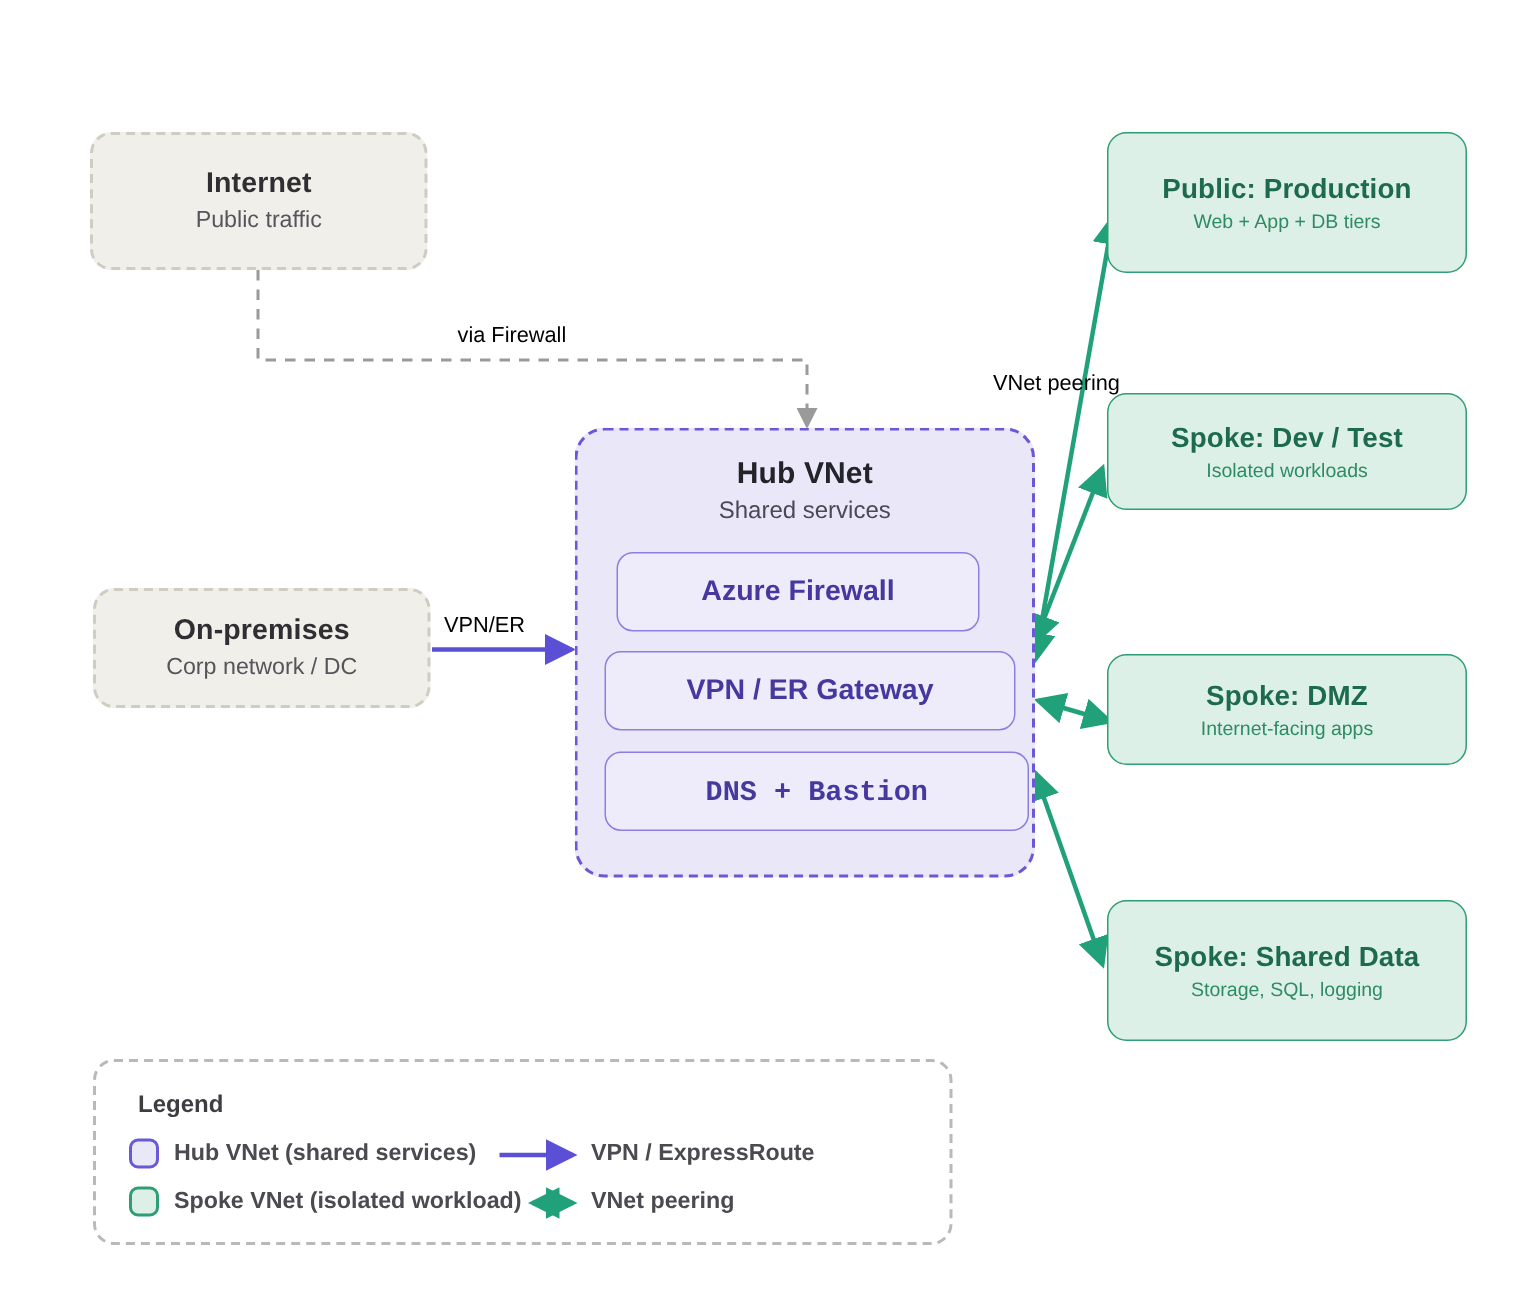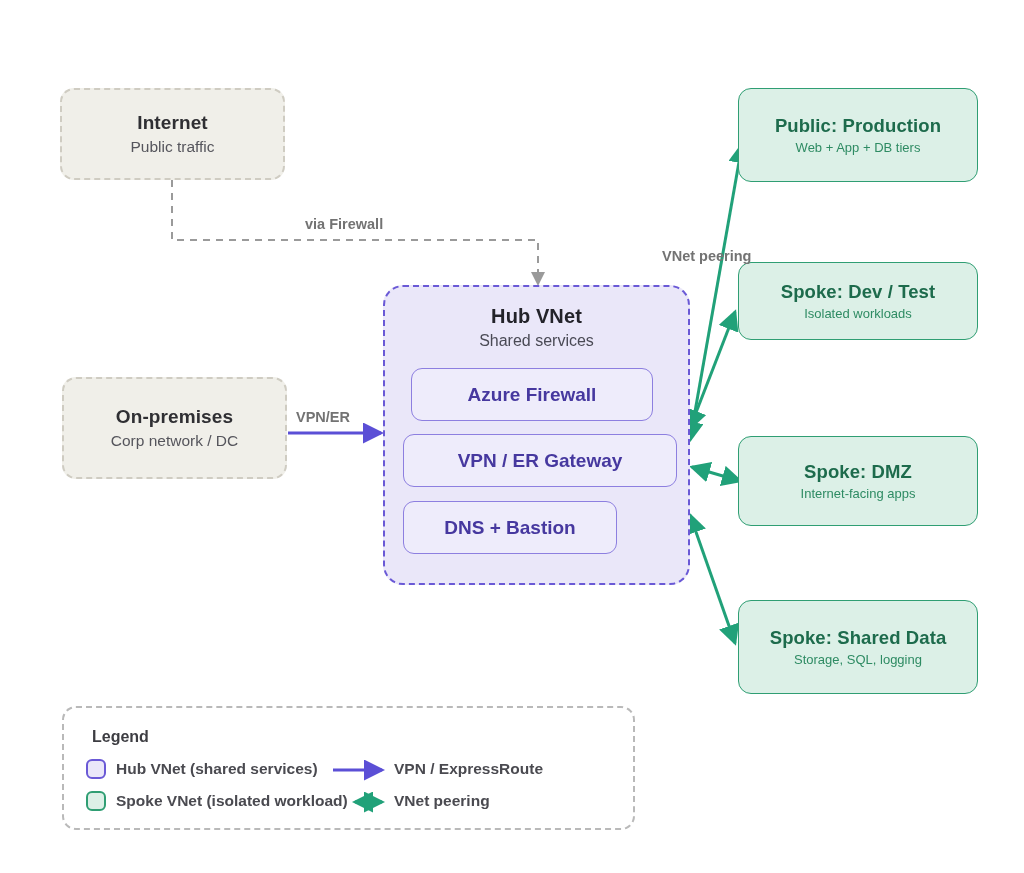--- a/index.html
+++ b/index.html
@@ -58,22 +58,22 @@
     background:#dcf0e7;
     border:1.5px solid #2f9e73;
     border-radius:13px;
   }
   .spoke .title{font-size:18.5px;color:#1d6b4c;margin-bottom:3px;}
   .spoke .sub{font-size:13px;color:#2e8b63;}
 
   
   .elabel{
     position:absolute;
-    font-size:14.5px;font-weight:bold;
-    color:#737373;
+    font-size:14.5px;font-weight:normal;
+    color:#000000;
     white-space:nowrap;
   }
 
   
   #legend{
     position:absolute;
     box-sizing:border-box;
     border:2px dashed #b9b9b9;
     border-radius:14px;
     background:transparent;
@@ -123,45 +123,45 @@
     <path d="M690,428 L735,312" fill="none" stroke="#21a179" stroke-width="3" marker-end="url(#ah-green)" marker-start="url(#ah-green-start)"></path>
     <path d="M692,467 L740,481" fill="none" stroke="#21a179" stroke-width="3" marker-end="url(#ah-green)" marker-start="url(#ah-green-start)"></path>
     <path d="M690,515 L735,643" fill="none" stroke="#21a179" stroke-width="3" marker-end="url(#ah-green)" marker-start="url(#ah-green-start)"></path>
   </svg>
 
   <div class="node endpoint" id="internet" style="left:60px;top:88px;width:225px;height:92px;">
     <div class="title">Internet</div>
     <div class="sub">Public traffic</div>
   </div>
 
-  <div class="node endpoint" id="onprem" style="left:62px;top:377px;width:225px;height:102px;">
+  <div class="node endpoint" id="onprem" style="left:62px;top:392px;width:225px;height:80px;">
     <div class="title">On-premises</div>
     <div class="sub">Corp network / DC</div>
   </div>
 
   <div class="node" id="hub" style="left:383px;top:285px;width:307px;height:300px;">
     <div class="title">Hub VNet</div>
     <div class="sub">Shared services</div>
   </div>
 
   <div class="svc" style="left:411px;top:368px;width:242px;height:53px;">Azure Firewall</div>
   <div class="svc" style="left:403px;top:434px;width:274px;height:53px;">VPN / ER Gateway</div>
-  <div class="svc" style="left:403px;top:501px;width:214px;height:53px;">DNS + Bastion</div>
+  <div class="svc" style="left:403px;top:501px;width:283px;height:53px;font-family:Liberation Mono, monospace;">DNS + Bastion</div>
 
   <div class="node spoke" style="left:738px;top:88px;width:240px;height:94px;">
     <div class="title">Public: Production</div>
     <div class="sub">Web + App + DB tiers</div>
   </div>
 
   <div class="node spoke" style="left:738px;top:262px;width:240px;height:78px;">
     <div class="title">Spoke: Dev / Test</div>
     <div class="sub">Isolated workloads</div>
   </div>
 
-  <div class="node spoke" style="left:738px;top:436px;width:240px;height:90px;">
+  <div class="node spoke" style="left:738px;top:436px;width:240px;height:74px;">
     <div class="title">Spoke: DMZ</div>
     <div class="sub">Internet-facing apps</div>
   </div>
 
   <div class="node spoke" style="left:738px;top:600px;width:240px;height:94px;">
     <div class="title">Spoke: Shared Data</div>
     <div class="sub">Storage, SQL, logging</div>
   </div>
 
   <div class="elabel" style="left:305px;top:216px;">via Firewall</div>

